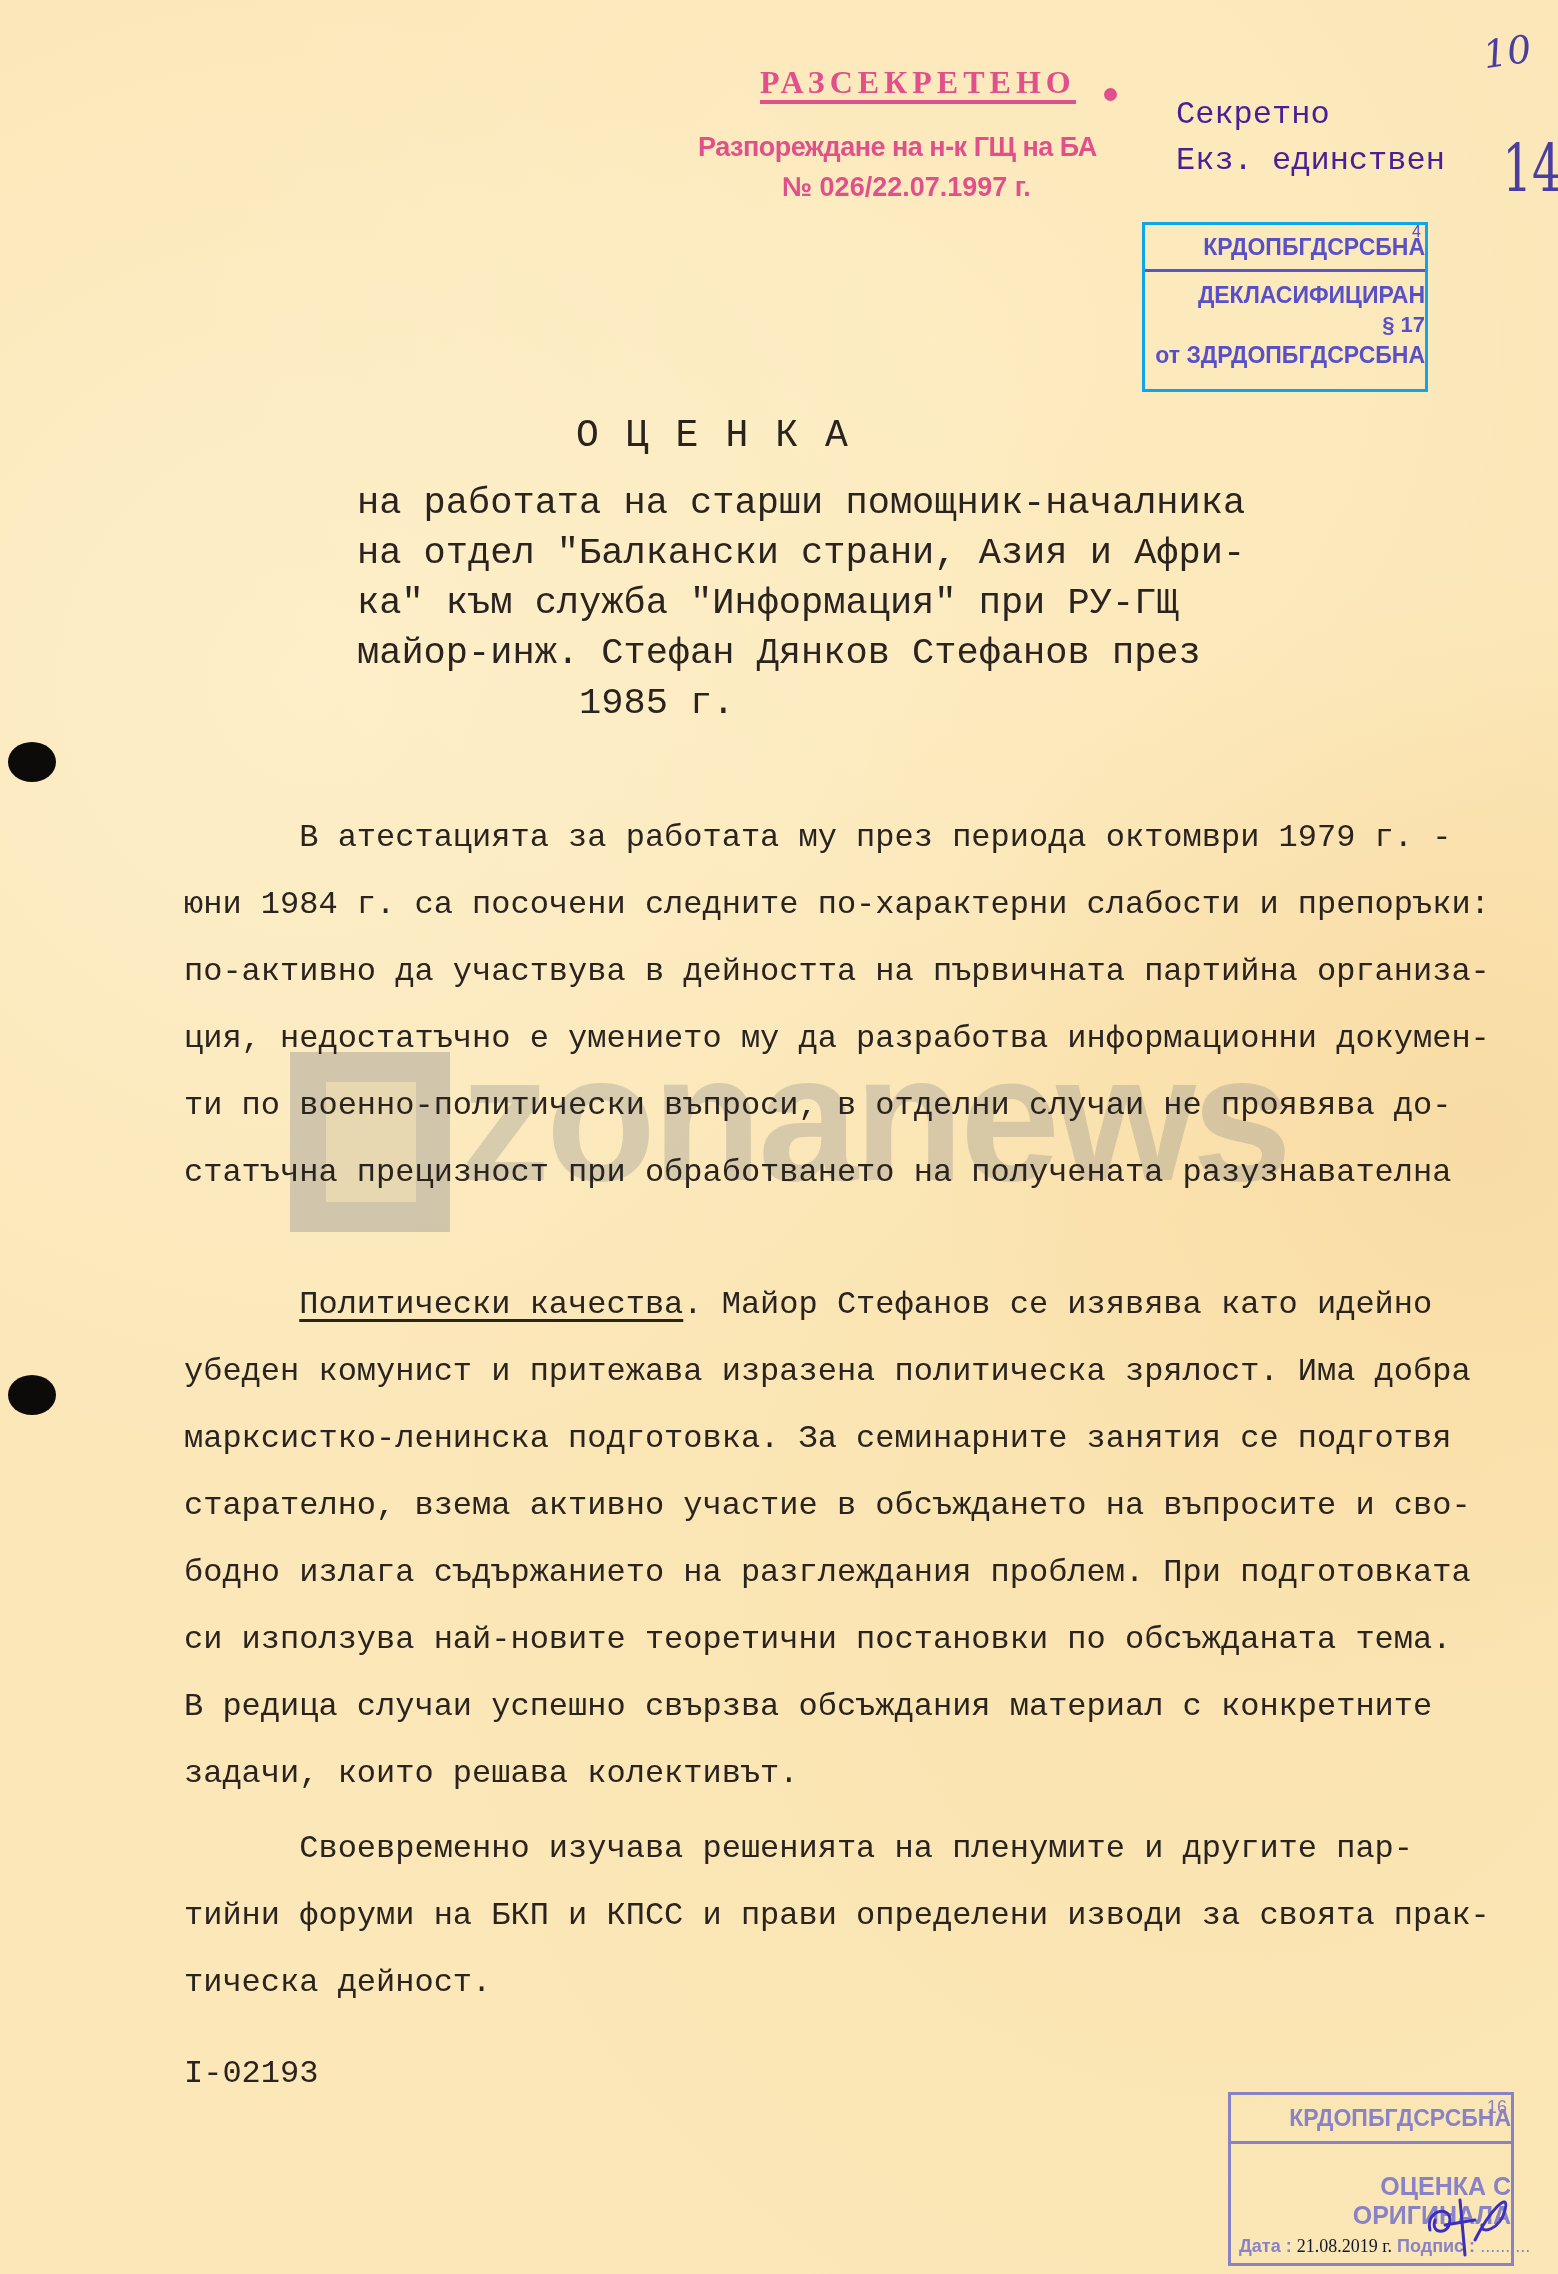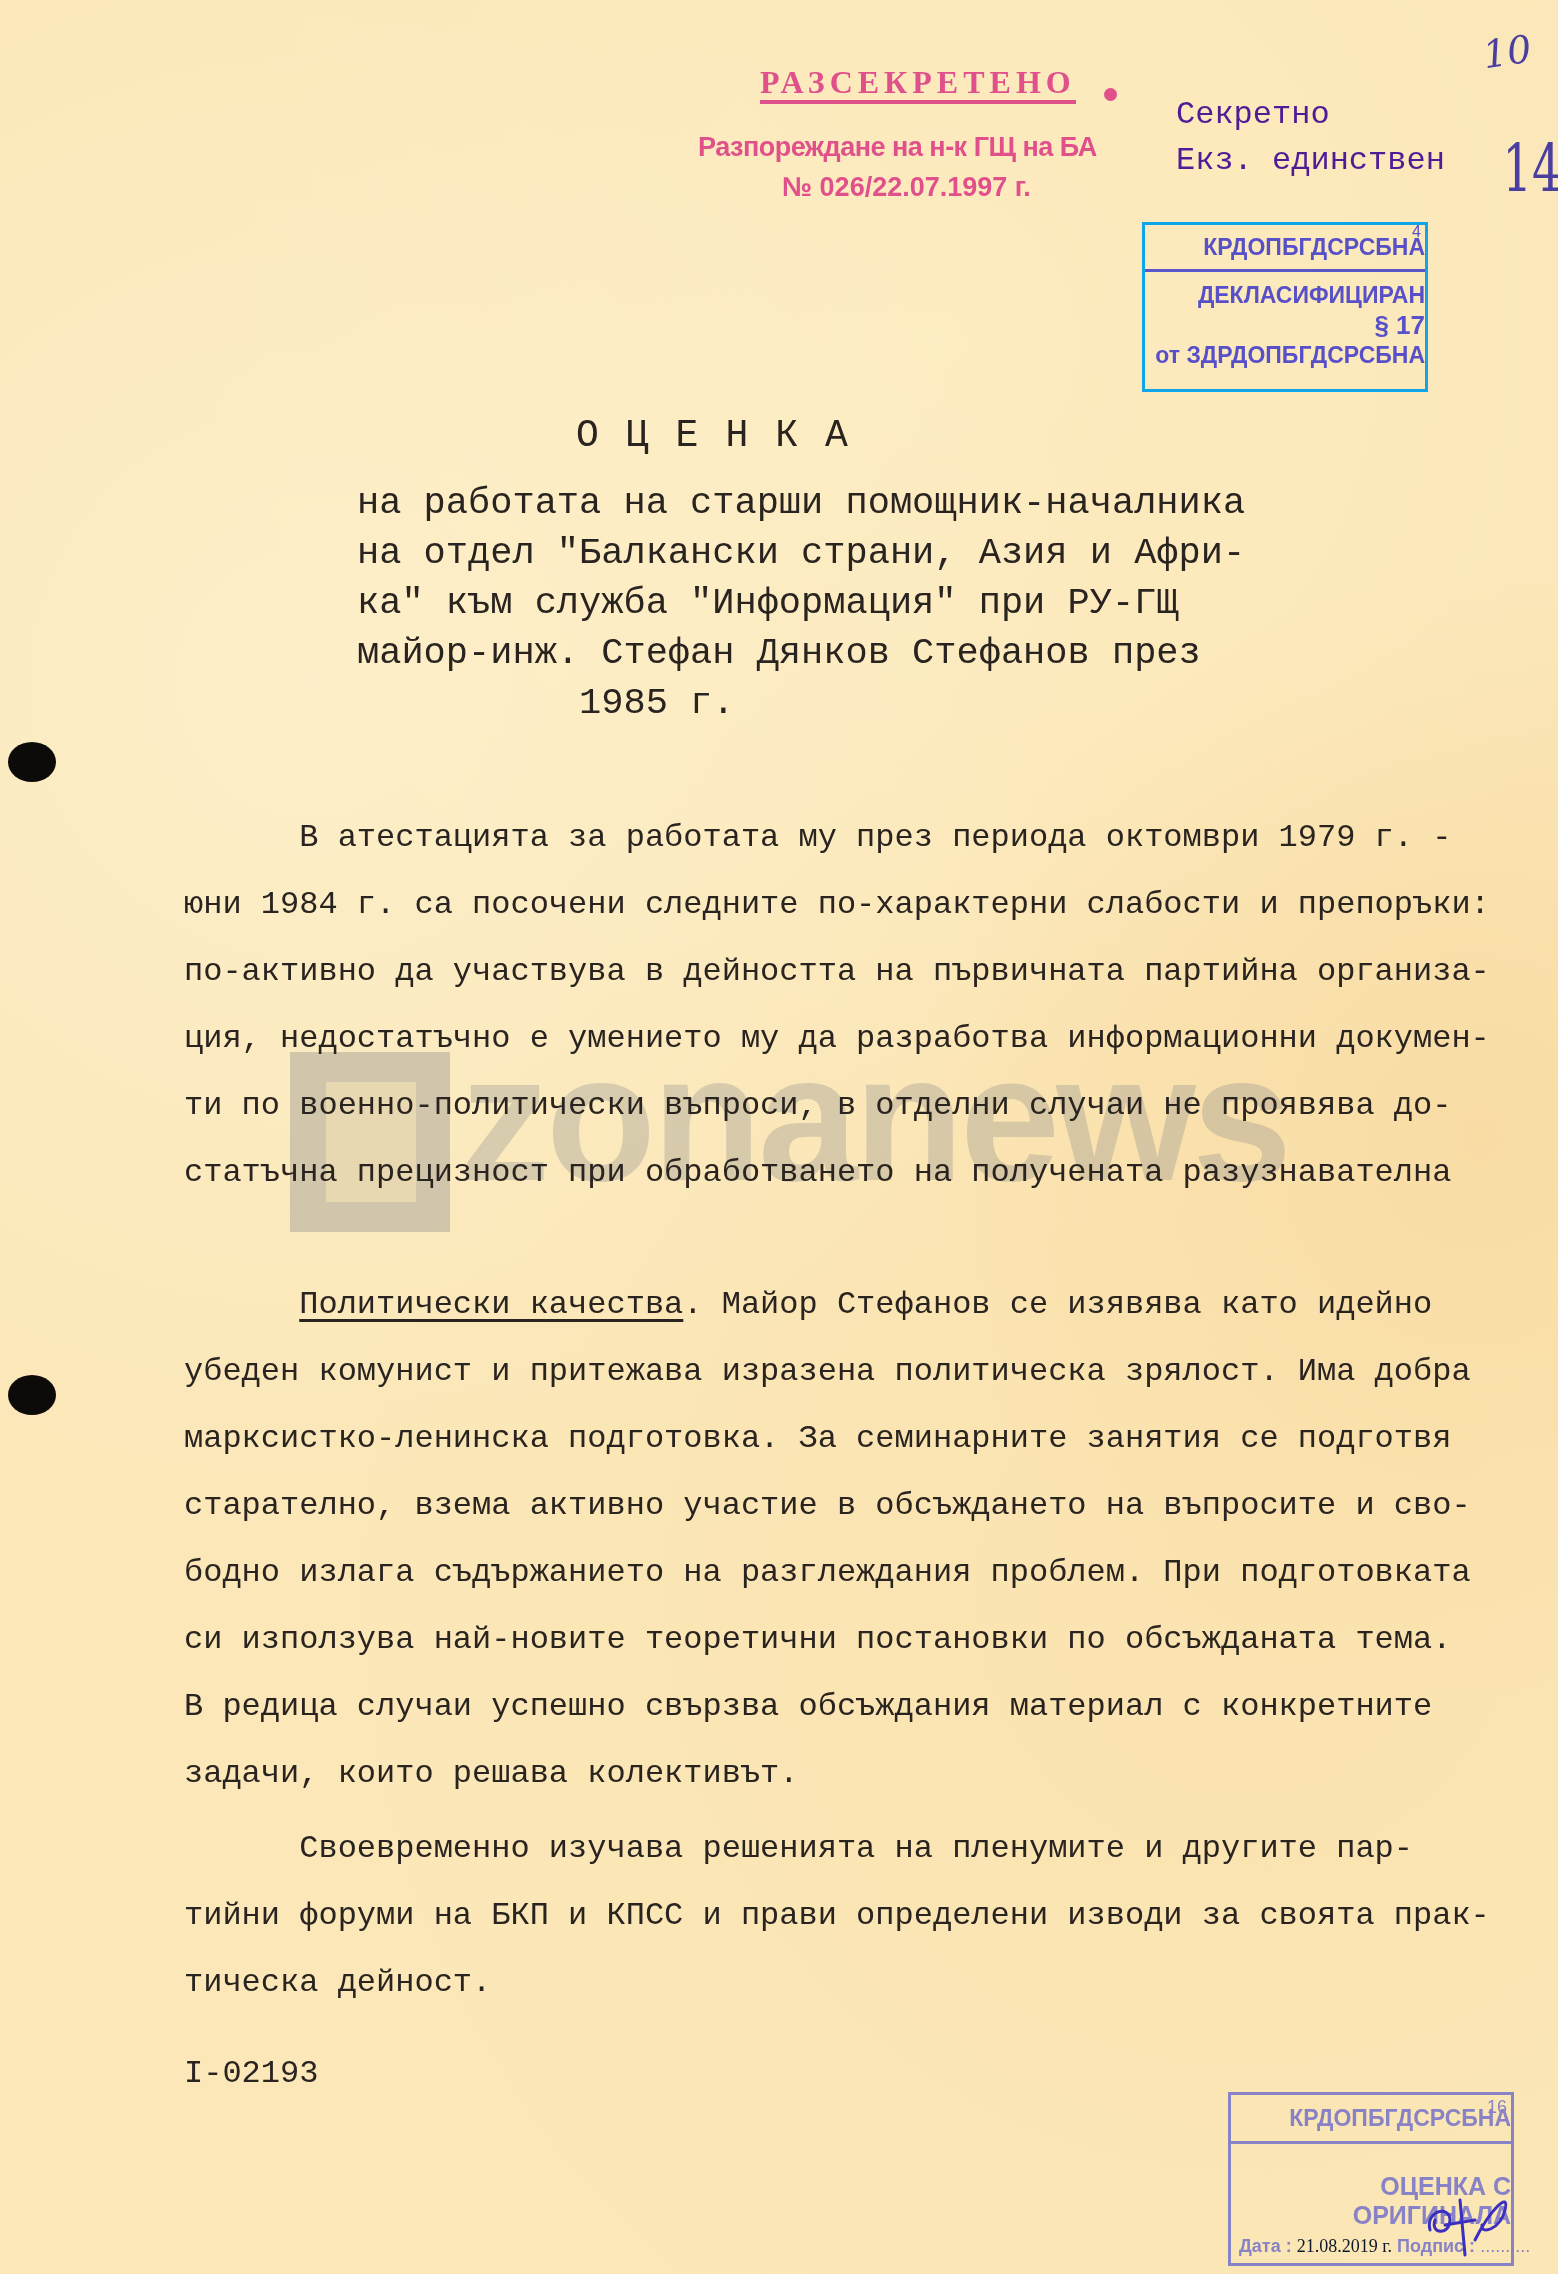--- a/index.html
+++ b/index.html
@@ -46,21 +46,21 @@
     .stamp {
       position: absolute; border: 3px solid #0ea5e9; color: #5750c8;
       font-family: "Liberation Sans", "DejaVu Sans", sans-serif; font-weight: bold; text-align: right;
     }
     .stamp-top {
       left: 1142px; top: 222px; width: 280px; height: 164px;
     }
     .stamp-top .hdr { height: 44px; line-height: 44px; font-size: 23px; border-bottom: 3px solid #5b56c7; letter-spacing: 0px; }
     .stamp-top .sup { position: absolute; right: 4px; top: -2px; font-size: 16px; font-weight: normal; }
     .stamp-top .body { padding-top: 8px; font-size: 23px; line-height: 30px; }
-    .stamp-top .body .para { font-size: 26px; padding-left: 48px; }
+    .stamp-top .body .para { font-size: 22px; padding-left: 48px; }
 
     .stamp-bottom {
       left: 1228px; top: 2092px; width: 280px; height: 168px; color: #8882c6; border-color: #8882c6;
     }
     .stamp-bottom .hdr { height: 46px; line-height: 46px; font-size: 23px; border-bottom: 3px solid #8882c6; }
     .stamp-bottom .sup { position: absolute; right: 4px; top: 2px; font-size: 18px; font-weight: normal; }
     .stamp-bottom .body { padding-top: 28px; font-size: 25px; }
     .stamp-bottom .date-row { position: absolute; left: 8px; bottom: 6px; font-size: 18px; white-space: nowrap; }
     .stamp-bottom .date-val { font-family: Liberation Serif, serif; font-weight: normal; color: #0f172a; font-size: 18px; }
     .sig { position: absolute; left: 1420px; top: 2180px; width: 100px; height: 80px; }

